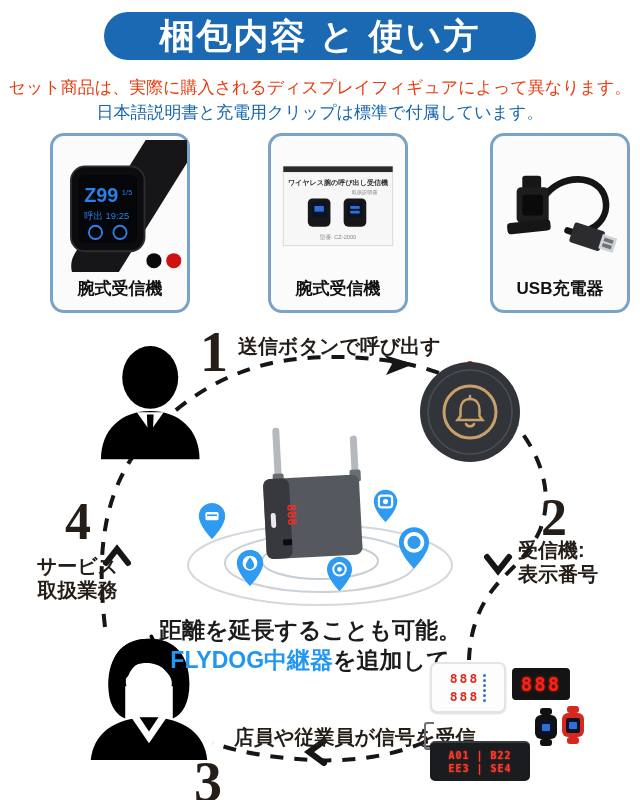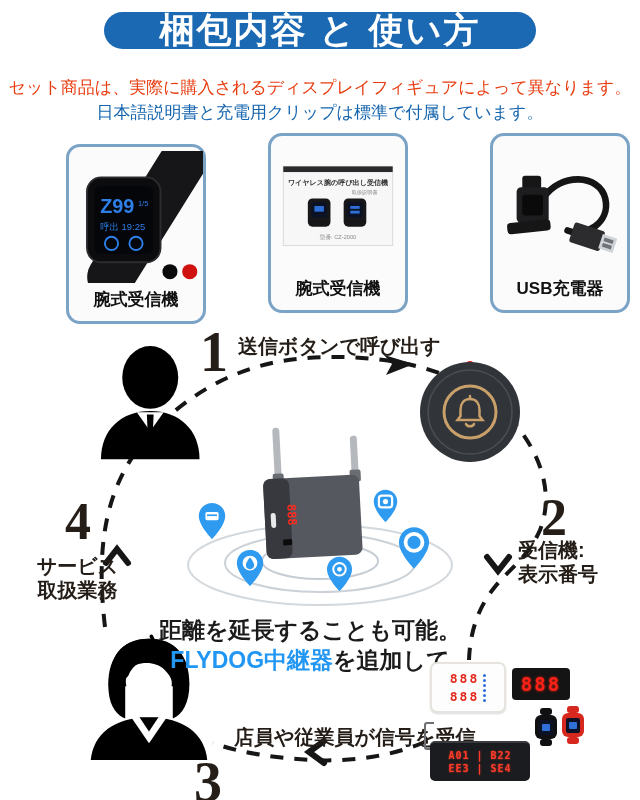--- a/index.html
+++ b/index.html
@@ -5,21 +5,21 @@
   html,body{margin:0;padding:0;}
   body{
     width:640px;height:800px;position:relative;overflow:hidden;
     background:#ffffff;
     font-family:"Liberation Sans","DejaVu Sans",sans-serif;
   }
   .abs{position:absolute;}
 
   
   .banner{
-    left:104px;top:12px;width:432px;height:37px;
+    left:104px;top:12px;width:432px;height:48px;
     background:#1a69b2;border-radius:29px;
     display:flex;align-items:center;justify-content:center;
   }
   .banner-title{color:#fff;font-size:35px;font-weight:700;letter-spacing:2px;}
   .note1{left:0;top:76px;width:640px;text-align:center;color:#e83b0e;font-size:17px;font-weight:500;}
   .note2{left:0;top:101px;width:640px;text-align:center;color:#1565ae;font-size:17px;font-weight:500;}
 
   
   .pkg-box{
     top:133px;height:174px;width:134px;
@@ -76,21 +76,21 @@
 </style>
 </head>
 <body>
 
 <div class="abs banner">
   <span class="banner-title">梱包内容 と 使い方</span>
 </div>
 <div class="abs note1">セット商品は、実際に購入されるディスプレイフィギュアによって異なります。</div>
 <div class="abs note2">日本語説明書と充電用クリップは標準で付属しています。</div>
 
-<div class="abs pkg-box" style="left:66px;margin-top:11px;">
+<div class="abs pkg-box" style="left:50px;">
   <svg class="pkg-img" viewBox="0 0 140 140">
     <rect x="58" y="-30" width="50" height="200" rx="25" fill="#161618" transform="rotate(32 83 70)"></rect>
     <rect x="18" y="28" width="78" height="90" rx="15" fill="#0c0c0e" stroke="#2c2c30" stroke-width="2"></rect>
     <rect x="26" y="37" width="62" height="72" rx="6" fill="#04060a"></rect>
     <text x="32" y="66" fill="#2e7fe8" font-size="21" font-weight="bold" font-family="Liberation Sans,sans-serif">Z99</text>
     <text x="72" y="58" fill="#2e7fe8" font-size="8" font-family="Liberation Sans,sans-serif">1/5</text>
     <text x="32" y="84" fill="#2e7fe8" font-size="10" font-family="Liberation Sans,sans-serif">呼出 19:25</text>
     <circle cx="44" cy="98" r="7" fill="none" stroke="#2e7fe8" stroke-width="2"></circle>
     <circle cx="70" cy="98" r="7" fill="none" stroke="#2e7fe8" stroke-width="2"></circle>
     <circle cx="106" cy="128" r="8" fill="#0a0a0a"></circle>

